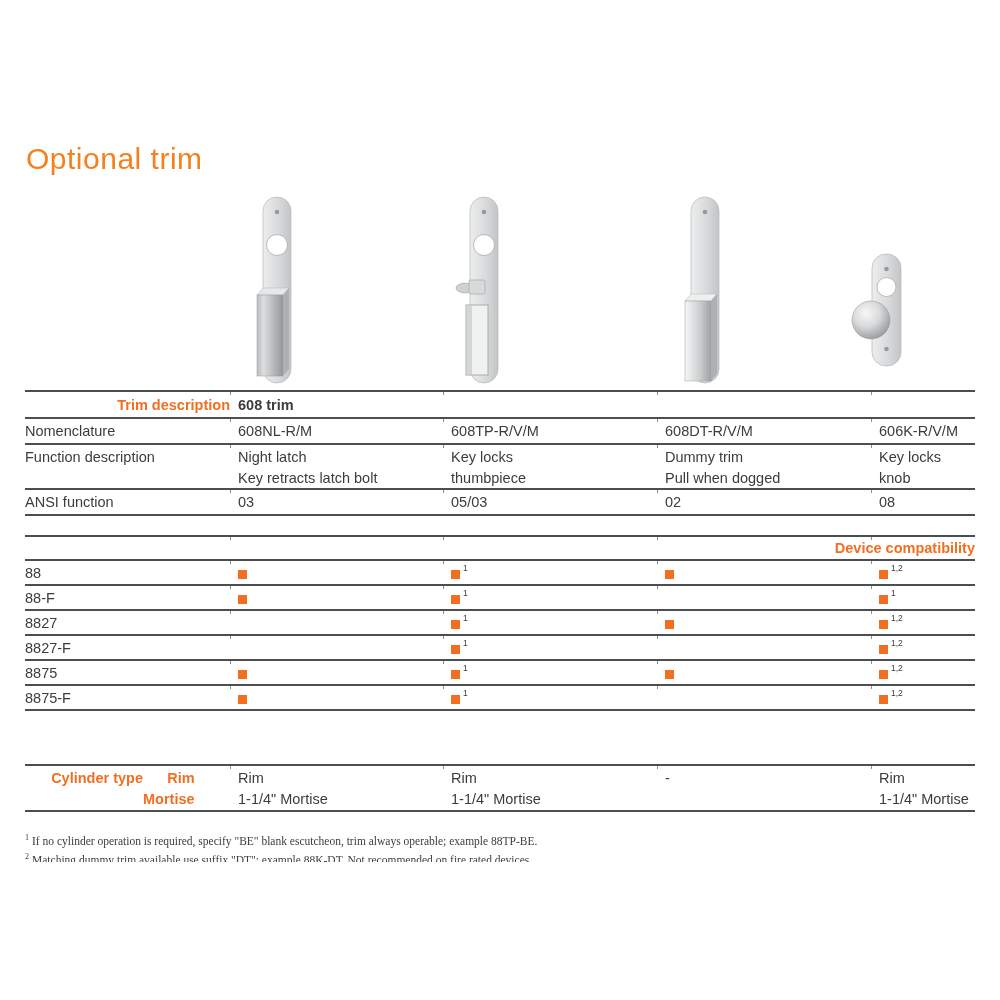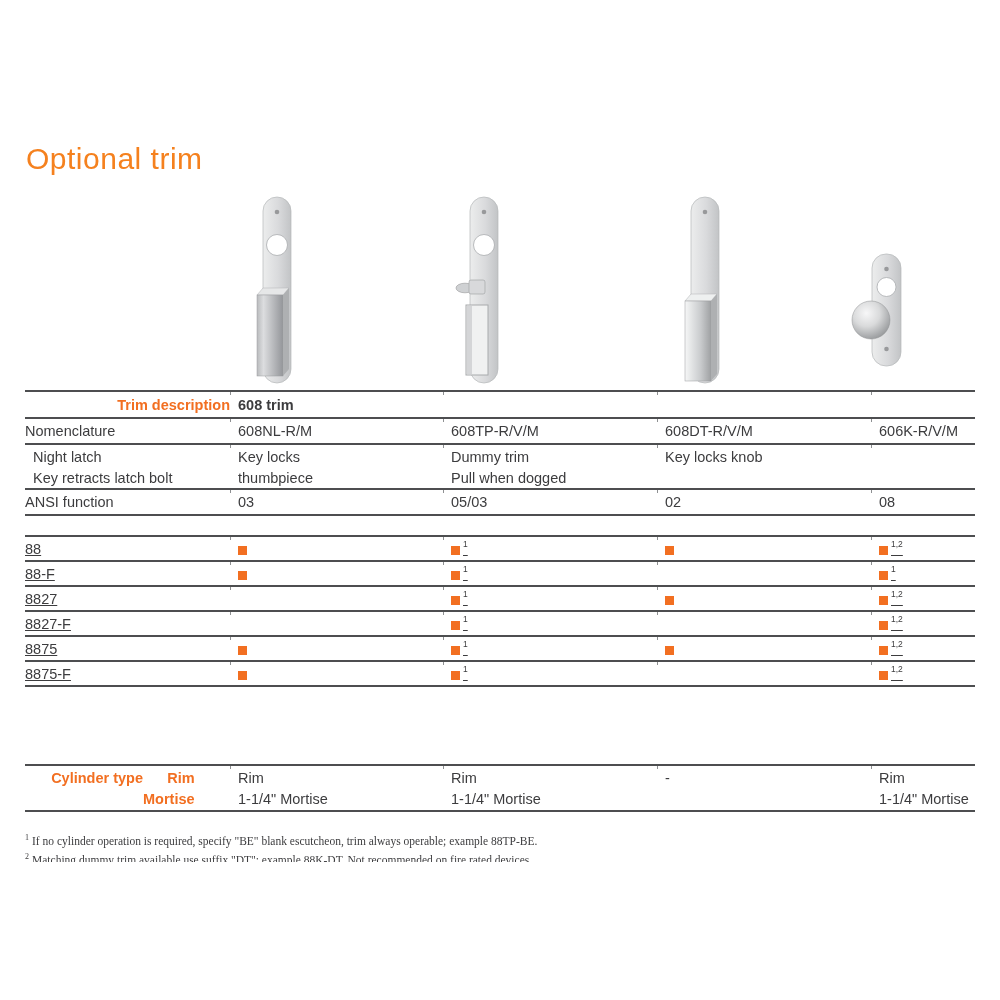--- a/index.html
+++ b/index.html
@@ -21,21 +21,21 @@
   #tblA{top:390px;} #tblB{top:535px;} #tblC{top:764px;}
   .block{border-bottom:2px solid var(--rule);}
   .row{display:grid;grid-template-columns:205px 213px 214px 214px 104px;
     border-top:2px solid var(--rule);align-items:center;
     background-image:linear-gradient(var(--tick),var(--tick)),linear-gradient(var(--tick),var(--tick)),
       linear-gradient(var(--tick),var(--tick)),linear-gradient(var(--tick),var(--tick));
     background-repeat:no-repeat;background-size:1px 3px;
     background-position:205px 0,418px 0,632px 0,846px 0;}
   .row .cell{padding-left:8px;}
   .row .cell.lab{padding-left:0;}
-  .h27{height:27px;} .h26{height:26px;} .h25{height:25px;text-decoration:underline;} .h45{height:45px;} .h46{height:46px;}
+  .h27{height:27px;} .h26{height:26px;} .h25{height:25px;} .h45{height:45px;} .h46{height:46px;}
   .bold{font-weight:700;}
   .accent{color:var(--accent);font-weight:700;text-align:right;}
   .two{align-items:start;}
   .two .cell{padding-top:2px;line-height:21px;}
   .two .cell span{display:block;}
   .sq{display:inline-block;width:9px;height:9px;background:var(--accent);vertical-align:middle;}
   sup.mk{font-size:8.5px;margin-left:3px;position:relative;top:-1px;}
   .cylflex{display:flex;margin-left:8px;}
   .cylmain{width:110px;}
   .cylsubs span{display:block;}
@@ -147,20 +147,21 @@
       <div class="cell"></div>
     </div>
     <div class="row h26">
       <div class="cell lab">Nomenclature</div>
       <div class="cell">608NL-R/M</div>
       <div class="cell">608TP-R/V/M</div>
       <div class="cell">608DT-R/V/M</div>
       <div class="cell">606K-R/V/M</div>
     </div>
     <div class="row two h45">
+      <div class="cell lab">Function description</div>
       <div class="cell">
         <span>Night latch</span>
           <span>Key retracts latch bolt</span>
       </div>
       <div class="cell">
         <span>Key locks</span>
           <span>thumbpiece</span>
       </div>
       <div class="cell">
         <span>Dummy trim</span>
@@ -174,20 +175,23 @@
     <div class="row h26">
       <div class="cell lab">ANSI function</div>
       <div class="cell">03</div>
       <div class="cell">05/03</div>
       <div class="cell">02</div>
       <div class="cell">08</div>
     </div>
   </div>
 
   <div class="tbl block" id="tblB">
+    <div class="row h24" style="height:24px">
+      <div class="cell lab accent" style="grid-column:1 / span 5">Device compatibility</div>
+    </div>
 
     <div class="row h25">
       <div class="cell lab">88</div>
       <div class="cell"><span class="sq"></span><sup class="mk"></sup></div>
       <div class="cell"><span class="sq"></span><sup class="mk">1</sup></div>
       <div class="cell"><span class="sq"></span><sup class="mk"></sup></div>
       <div class="cell"><span class="sq"></span><sup class="mk">1,2</sup></div>
     </div>
 
     <div class="row h25">

